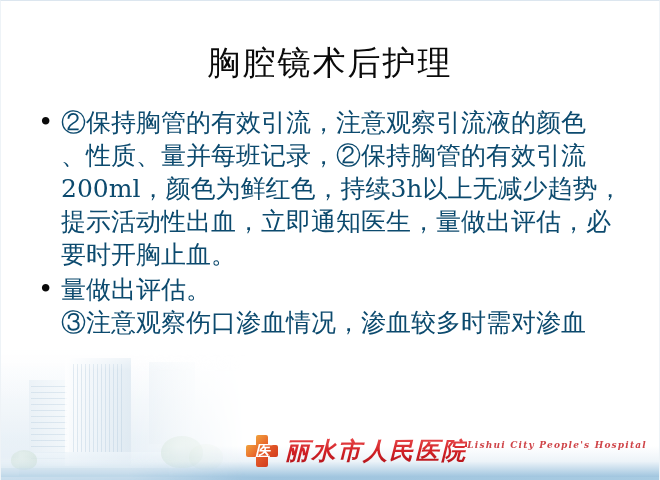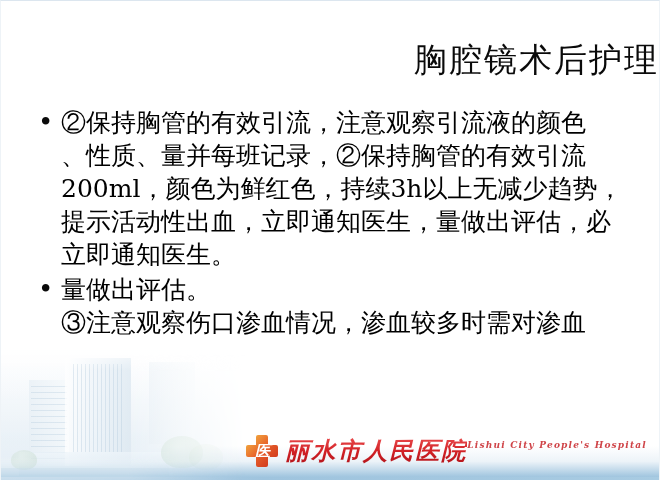--- a/index.html
+++ b/index.html
@@ -134,22 +134,22 @@
     background: linear-gradient(to bottom, rgba(255,255,255,.95), rgba(240,246,251,.2));
     opacity: .9;
   }
 
   
   #slide-title {
     position: absolute;
     left: 0;
     right: 0;
     top: 40px;
-    text-align: right;
-    font-family: Liberation Mono, monospace;
+    text-align: center;
+    font-family: Liberation Sans, sans-serif;
     font-size: 33px;
     line-height: 44px;
     letter-spacing: 2px;
     color: #0a0a0a;
     z-index: 4;
     white-space: nowrap;
   }
 
   
   #body-content {
@@ -173,21 +173,21 @@
     line-height: 33px;
     color: #0a0a0a;
     padding-left: 7px;
     box-sizing: border-box;
   }
   .bullet-text {
     flex: 1 1 auto;
     font-family: "DejaVu Serif", "Liberation Serif", serif;
     font-size: 25px;
     line-height: 33px;
-    color: #000000;
+    color: #0c4a6e;
     letter-spacing: 0px;
   }
   .bullet-line {
     white-space: nowrap;
   }
 
   
   #hospital-logo {
     position: absolute;
     right: 12px;
@@ -284,21 +284,21 @@
 
   <div id="body-content">
 
     <div class="bullet-item">
       <div class="bullet-marker">•</div>
       <div class="bullet-text">
         <div class="bullet-line">②保持胸管的有效引流，注意观察引流液的颜色</div>
         <div class="bullet-line">、性质、量并每班记录，②保持胸管的有效引流</div>
         <div class="bullet-line">200ml，颜色为鲜红色，持续3h以上无减少趋势，</div>
         <div class="bullet-line">提示活动性出血，立即通知医生，量做出评估，必</div>
-        <div class="bullet-line">立即通知医生。</div>
+        <div class="bullet-line">要时开胸止血。</div>
       </div>
     </div>
 
     <div class="bullet-item">
       <div class="bullet-marker">•</div>
       <div class="bullet-text">
         <div class="bullet-line">量做出评估。</div>
         <div class="bullet-line">③注意观察伤口渗血情况，渗血较多时需对渗血</div>
       </div>
     </div>

